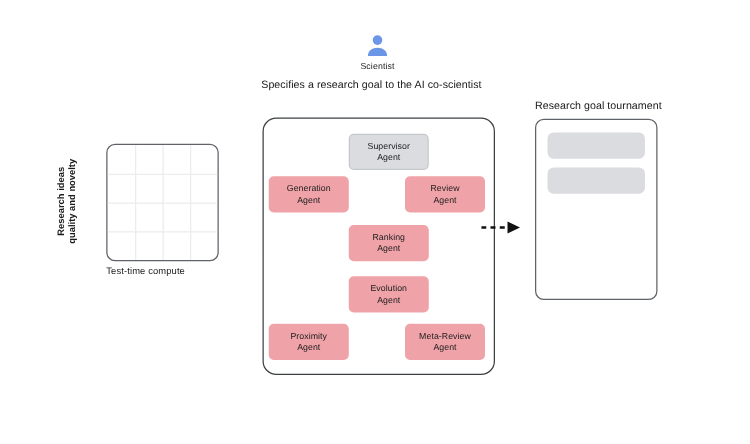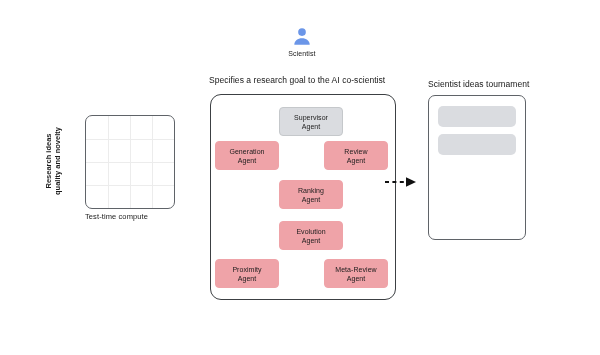--- a/index.html
+++ b/index.html
@@ -35,21 +35,21 @@
     margin-top: 2px;
     font-size: 7px;
     color: #1b1b1b;
     letter-spacing: .1px;
   }
 
   
   .caption {
     position: absolute;
     left: 209px;
-    top: 75px;
+    top: 62px;
     font-size: 8.5px;
     color: #171717;
     white-space: nowrap;
     letter-spacing: .05px;
   }
 
   
   .chart-panel {
     position: absolute;
     left: 85px;
@@ -204,19 +204,19 @@
     <div class="agent" style="left: 113px; top: 164px; width: 62px; height: 27px; background: rgb(239, 163, 168); border: 0.8px solid rgb(239, 163, 168);">
         <span>Meta-Review<br>Agent</span>
       </div>
   </div>
 
   <svg class="arrow" viewBox="0 0 34 12">
     <line x1="0" y1="6" x2="21" y2="6" stroke="#111111" stroke-width="2" stroke-dasharray="4,3.4"></line>
     <polygon points="21,1.2 31,6 21,10.8" fill="#111111"></polygon>
   </svg>
 
-  <div class="tournament-title">Scientist ideas tournament</div>
+  <div class="tournament-title">Research goal tournament</div>
   <div class="tournament-panel" style="border-color: rgb(95, 99, 104);">
     <div class="idea-bar" style="top: 10px; background: rgb(218, 220, 224);"></div>
     <div class="idea-bar" style="top: 38px; background: rgb(218, 220, 224);"></div>
   </div>
 
 </div>
 
 </body></html>

